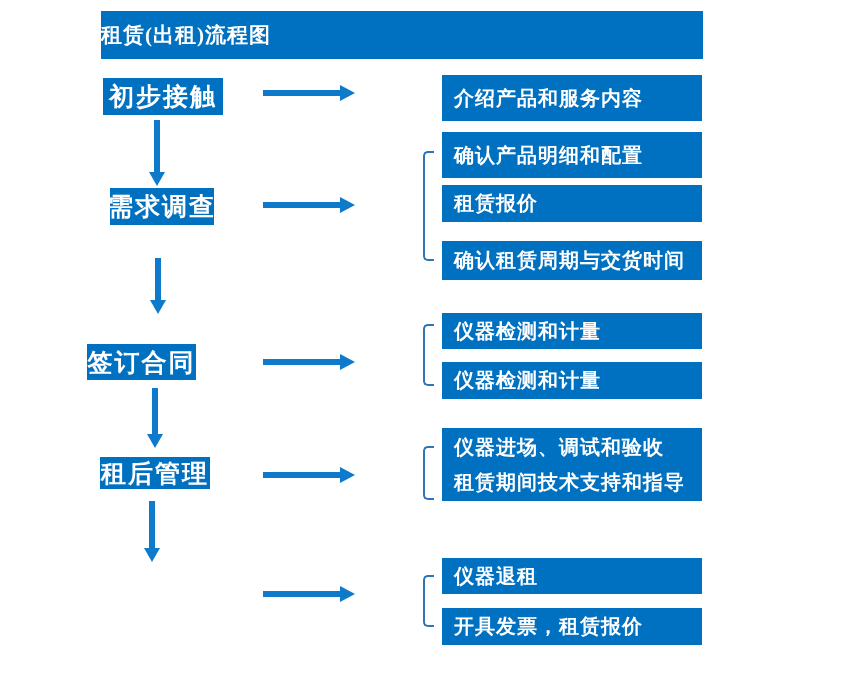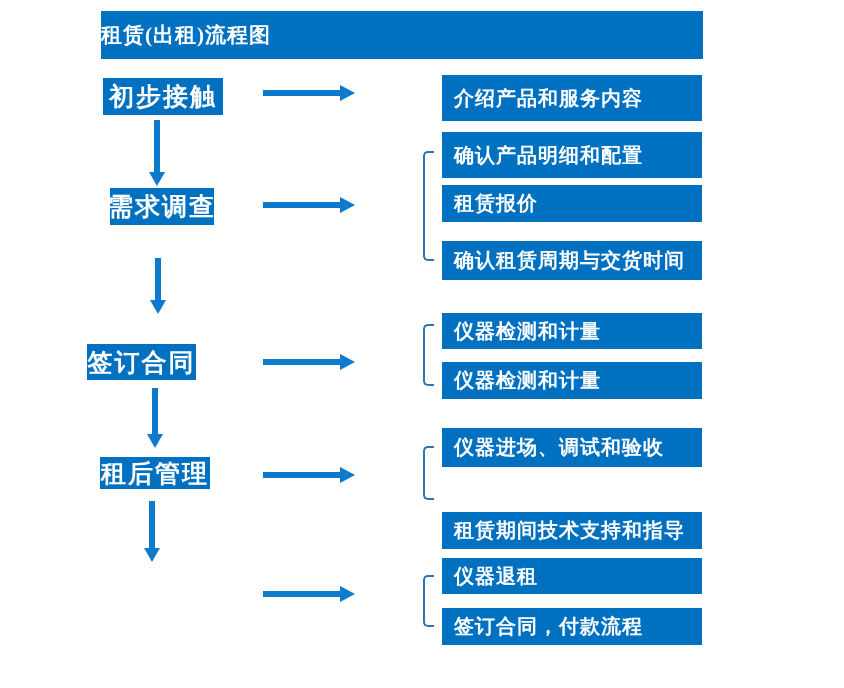--- a/index.html
+++ b/index.html
@@ -130,28 +130,28 @@
   </div>
   <div class="rbox" style="top:313px;height:36px">
     <span>仪器检测和计量</span>
   </div>
   <div class="rbox" style="top:362px;height:37px">
     <span>仪器检测和计量</span>
   </div>
   <div class="rbox" style="top:428px;height:39px">
     <span>仪器进场、调试和验收</span>
   </div>
-  <div class="rbox" style="top:512px;height:37px">
+  <div class="rbox" style="top:464px;height:37px">
     <span>租赁期间技术支持和指导</span>
   </div>
   <div class="rbox" style="top:558px;height:36px">
     <span>仪器退租</span>
   </div>
   <div class="rbox" style="top:608px;height:37px">
-    <span>签订合同，付款流程</span>
+    <span>开具发票，租赁报价</span>
   </div>
 
   <div class="h-arrow" style="top:85px">
     <div class="shaft"></div>
     <div class="head"></div>
   </div>
   <div class="h-arrow" style="top:197px">
     <div class="shaft"></div>
     <div class="head"></div>
   </div>

